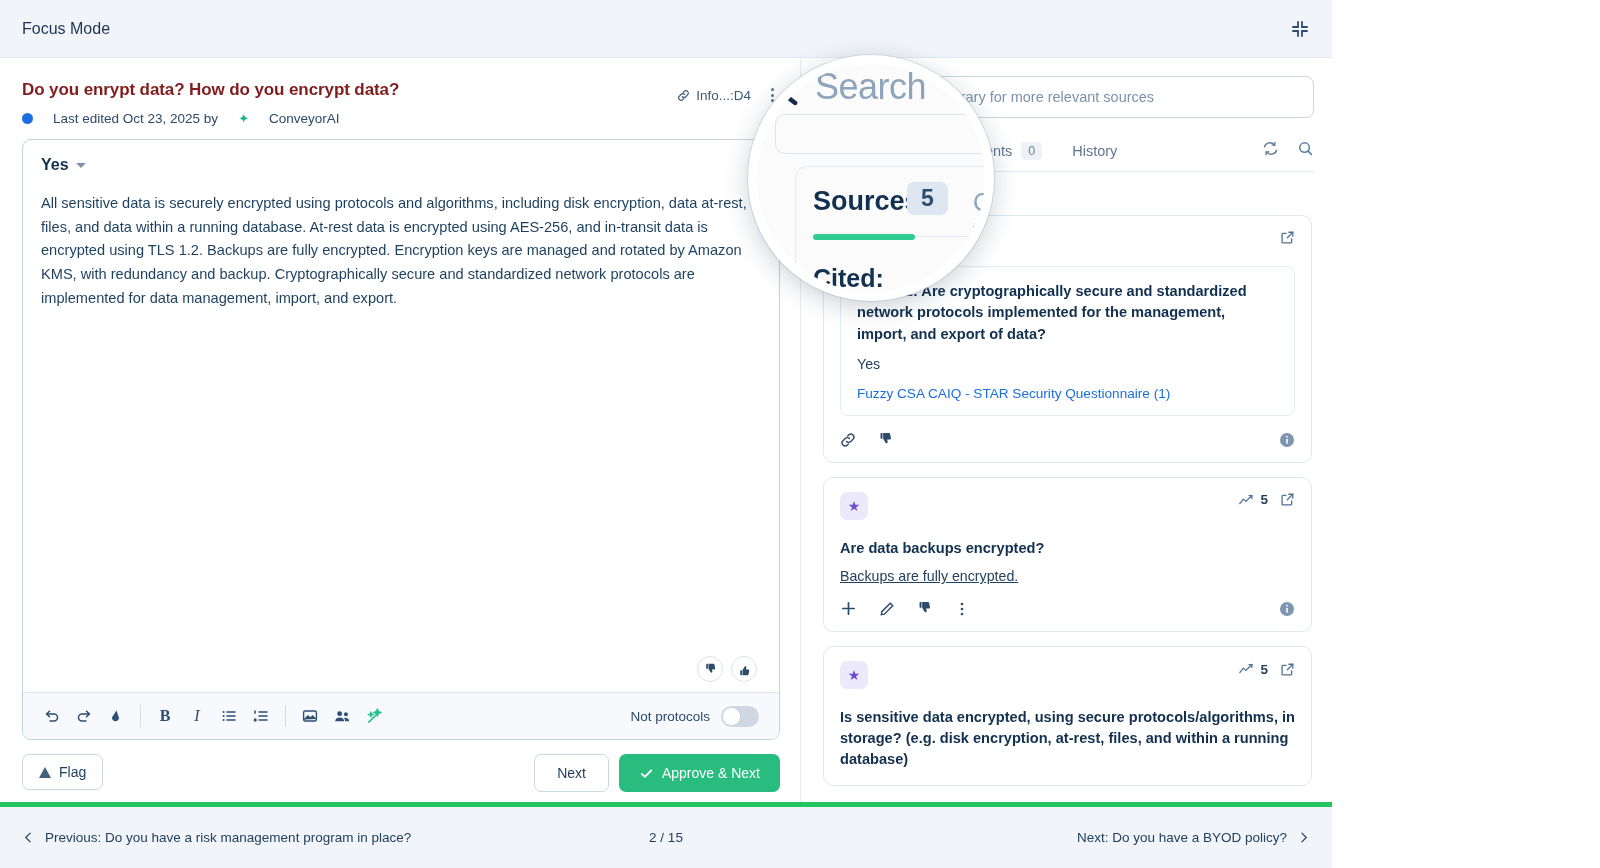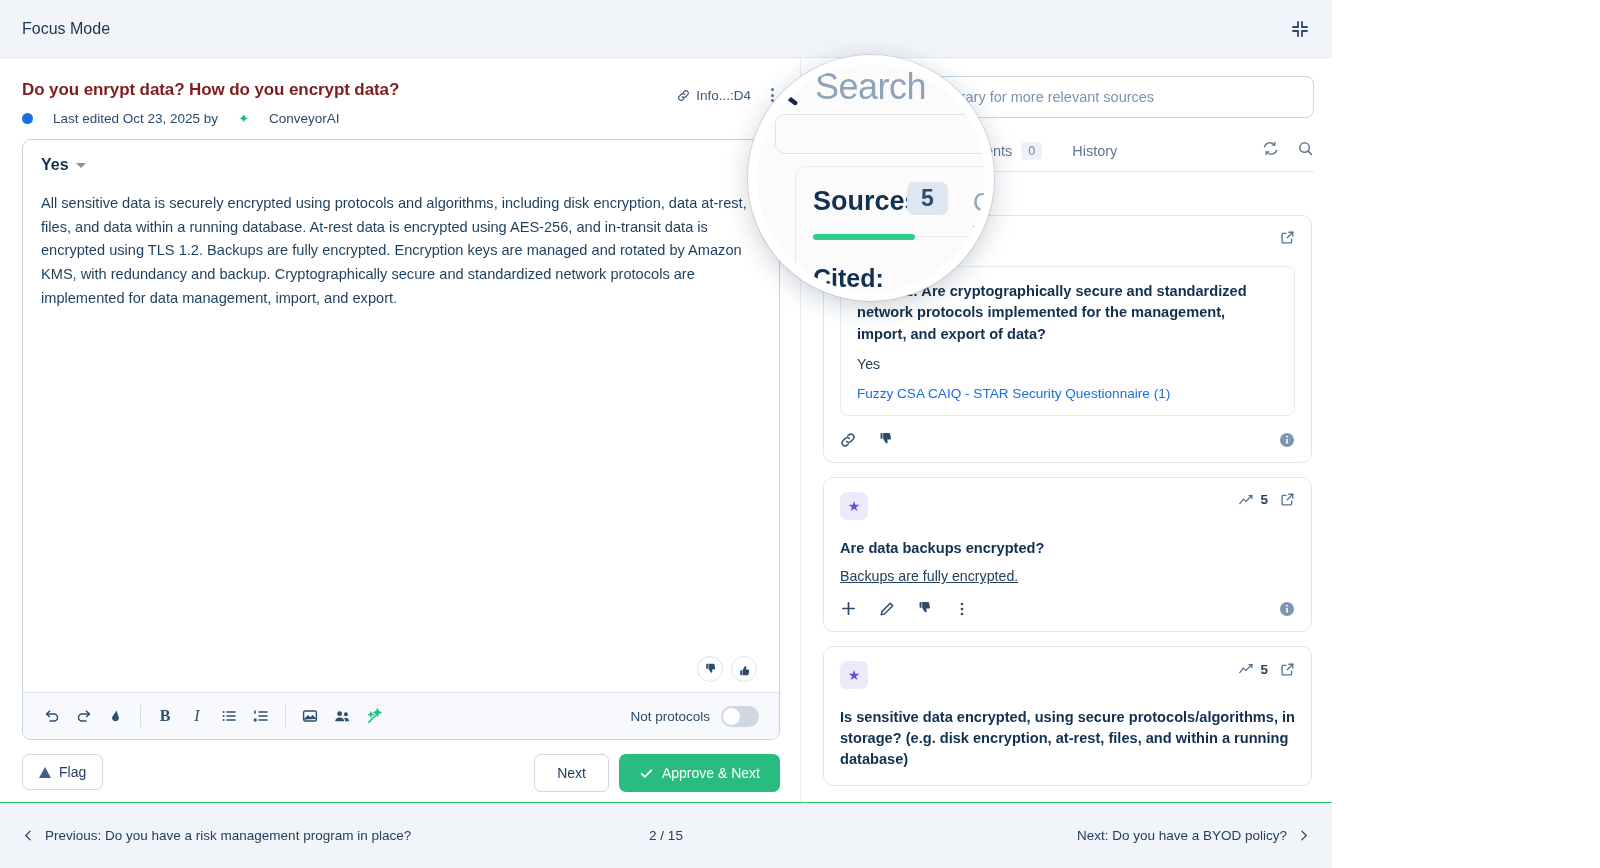--- a/index.html
+++ b/index.html
@@ -112,21 +112,21 @@
   .src-link { font-size: 13.6px; color: #1a6fe0; margin-top: 14px; display: block; }
   .card-foot { display: flex; align-items: center; gap: 22px; margin-top: 16px; color: #2c4a6b; font-size: 15px; }
   .card-foot .spacer { margin-left: auto; }
   .card-q { font-size: 14.6px; font-weight: 700; color: #12304f; margin-top: 18px; line-height: 1.45; }
   .card-a { font-size: 14.2px; color: #24415e; margin-top: 9px; text-decoration: underline; }
 
   
   .bottombar {
     height: 66px; min-height: 66px;
     background: #f1f4f8;
-    border-top: 1px solid #22c55e;
+    border-top: 5px solid #22c55e;
     display: flex; align-items: center;
     padding: 0 22px;
     font-size: 13.5px; color: #22415f;
   }
   .nav-prev, .nav-next { display: flex; align-items: center; gap: 10px; }
   .page-count { position: absolute; left: 50%; transform: translateX(-50%); font-size: 13.5px; color: #22415f; }
   .bottombar-inner { position: relative; width: 100%; display: flex; align-items: center; justify-content: space-between; }
 
   
   .lens {

